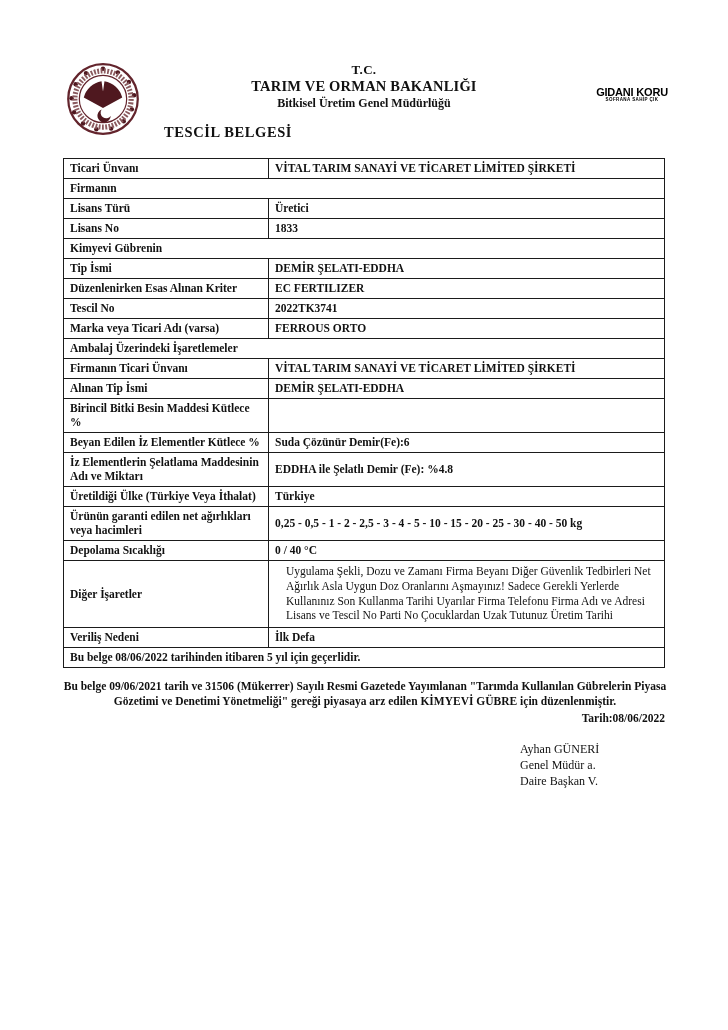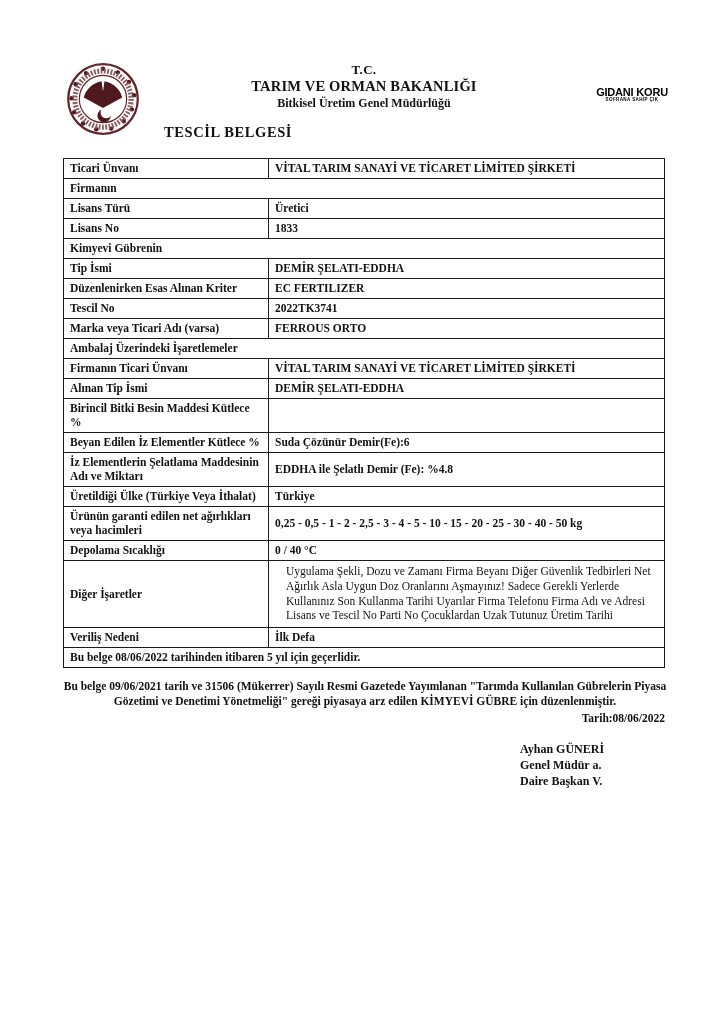--- a/index.html
+++ b/index.html
@@ -63,21 +63,21 @@
   .footnote {
     position: absolute; left: 63px; top: 679px; width: 604px;
     font-size: 11.5px; font-weight: bold; line-height: 1.3; text-align: center;
   }
   .date-line {
     position: absolute; left: 63px; top: 712px; width: 602px;
     text-align: right; font-size: 11.5px; font-weight: bold;
   }
   .signature {
     position: absolute; left: 520px; top: 742px;
-    font-size: 12px; font-weight: bold; line-height: 1.32;
+    font-size: 12px; font-weight: normal; line-height: 1.32;
   }
 </style>
 </head>
 <body>
 
 <div class="page">
 
   <div class="header">
 
     <div class="seal">

